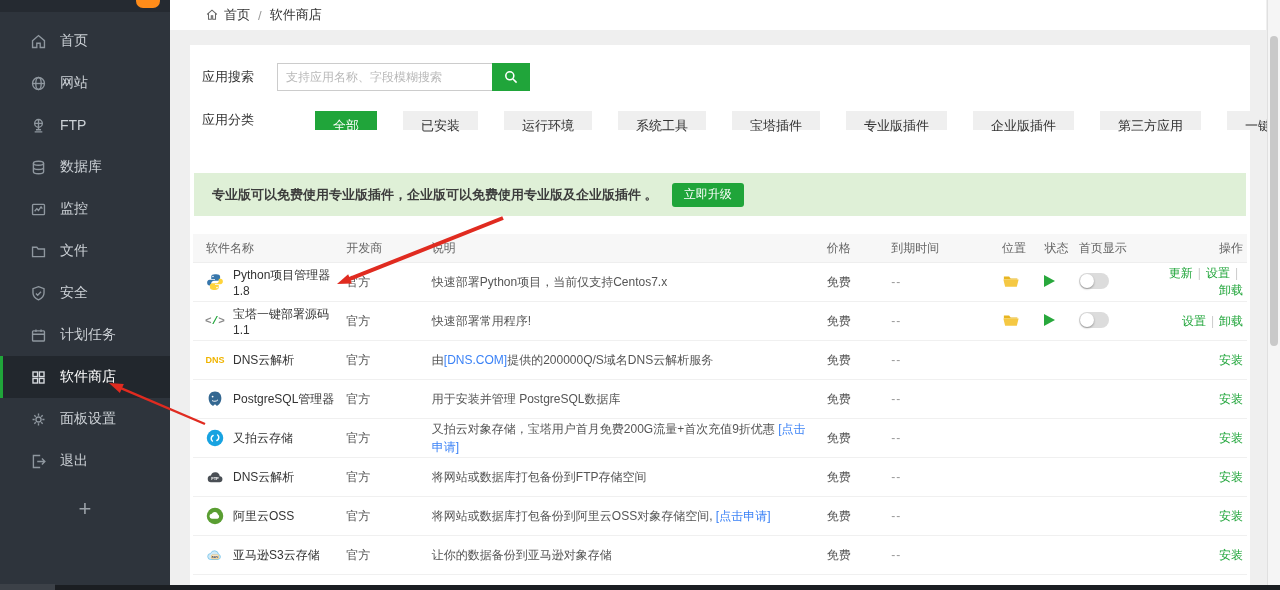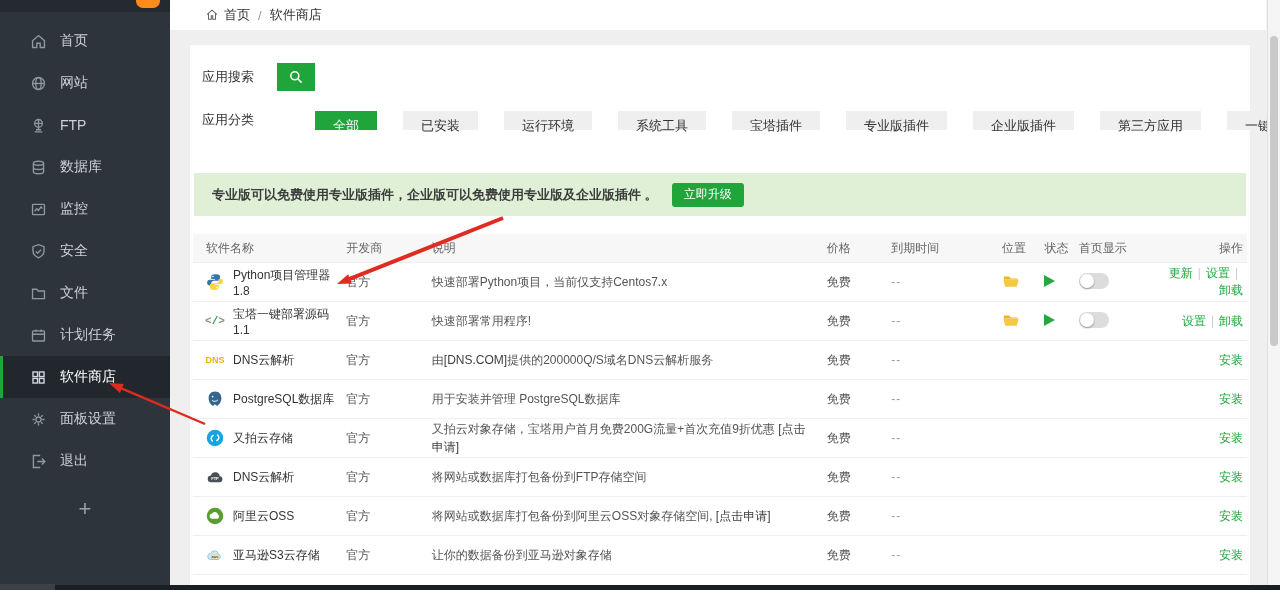--- a/index.html
+++ b/index.html
@@ -53,21 +53,21 @@
   td{padding:0;vertical-align:middle;}
   td:first-child{padding-left:13px;}
   tbody td{border-bottom:1px solid #f0f0f0;height:38px;color:#555;}
   .t-right{text-align:right;padding-right:4px;}
   .app-name{color:#333;display:flex;align-items:center;}
   .app-ic{width:18px;height:18px;margin-right:9px;flex:none;display:inline-flex;align-items:center;justify-content:center;}
   .app-ic svg{width:18px;height:18px;}
   .code-ic{font-family:"Liberation Mono","DejaVu Sans Mono",monospace;font-size:11px;font-weight:bold;color:#8a8a8a;}
   .code-ic b{color:#20a53a;}
   .dns-ic{color:#f0b400;font-weight:bold;font-size:9px;letter-spacing:0;}
-  .g-link{color:#404040;cursor:pointer;}
+  .g-link{color:#3b82f6;cursor:pointer;}
   .expire{color:#999;letter-spacing:1px;}
   .folder-btn{display:inline-block;cursor:pointer;}
   .play-icon{display:inline-block;width:0;height:0;border-left:11px solid #28a83c;
     border-top:6.5px solid transparent;border-bottom:6.5px solid transparent;cursor:pointer;}
   .toggle{display:inline-block;width:30px;height:16px;border-radius:9px;background:#dcdcdc;position:relative;cursor:pointer;}
   .toggle::after{content:"";position:absolute;left:1px;top:1px;width:14px;height:14px;border-radius:50%;
     background:#fff;box-shadow:0 1px 2px rgba(0,0,0,.35);}
   .ops a{color:#20a53a;text-decoration:none;cursor:pointer;margin-top:31px;}
   .ops .sep{color:#ccc;margin:0 5px;}
   .desc-cell{line-height:18px;padding-right:10px;}
@@ -130,33 +130,33 @@
             <svg viewBox="0 0 20 20">
               <rect x="3" y="4" width="14" height="12" rx="1"></rect>
               <path d="M5.5 12l2.5-3 2 2 3-4 1.5 2"></path>
             </svg>
           </span>
           <span>监控</span>
         </div>
         <div class="side-item">
           <span style="display:inline-flex">
             <svg viewBox="0 0 20 20">
+              <path d="M3 5h5l1.6 2H17v9H3z"></path>
+            </svg>
+          </span>
+          <span>文件</span>
+        </div>
+        <div class="side-item">
+          <span style="display:inline-flex">
+            <svg viewBox="0 0 20 20">
               <path d="M10 2l6.5 2.3v5.2c0 4.2-3.2 6.5-6.5 8-3.3-1.5-6.5-3.8-6.5-8V4.3z"></path>
               <path d="M7 10l2 2 4-4"></path>
             </svg>
           </span>
           <span>安全</span>
-        </div>
-        <div class="side-item">
-          <span style="display:inline-flex">
-            <svg viewBox="0 0 20 20">
-              <path d="M3 5h5l1.6 2H17v9H3z"></path>
-            </svg>
-          </span>
-          <span>文件</span>
         </div>
         <div class="side-item">
           <span style="display:inline-flex">
             <svg viewBox="0 0 20 20">
               <rect x="3" y="4.5" width="14" height="12" rx="1"></rect>
               <path d="M3 8.5h14M7 3v3M13 3v3"></path>
             </svg>
           </span>
           <span>计划任务</span>
         </div>
@@ -198,20 +198,21 @@
           <path d="M3 9l7-6 7 6 M5 8v8h4v-5h2v5h4V8"></path>
         </svg>
       <span>首页</span>
       <span class="crumb-sep">/</span>
       <span>软件商店</span>
     </div>
 
     <div class="card">
       <div class="ctl-row">
         <span class="ctl-label">应用搜索</span>
+        <input class="search-input" placeholder="支持应用名称、字段模糊搜索" style="">
         <button class="search-btn">
           <svg viewBox="0 0 20 20">
               <circle cx="8.5" cy="8.5" r="5"></circle>
               <path d="M12.5 12.5L17 17"></path>
             </svg>
         </button>
       </div>
 
       <div class="cat-row">
         <span class="ctl-label">应用分类</span>
@@ -328,21 +329,21 @@
             <tr>
               <td>
                 <span class="app-name">
                   <span class="app-ic">
                     <svg viewBox="0 0 24 24">
                       <path fill="#336791" d="M12 2C6.5 2 3.5 5.8 3.5 10.8c0 5 2.8 9.2 5.8 10.4l2.7-2.2 2.7 2.2c3-1.2 5.8-5.4 5.8-10.4C20.5 5.8 17.5 2 12 2z"></path>
                       <circle cx="8.8" cy="8.8" r="1.2" fill="#fff"></circle>
                       <path stroke="#fff" stroke-width="1.2" fill="none" d="M8 14c1.5 1.5 6.5 1.5 8-1"></path>
                     </svg>
                   </span>
-                  <span>PostgreSQL数据库</span>
+                  <span>PostgreSQL管理器</span>
                 </span>
               </td>
               <td>官方</td>
               <td class="desc-cell"><span class="">用于安装并管理 PostgreSQL数据库</span></td>
               <td>免费</td>
               <td class="expire">--</td>
               <td></td>
               <td></td>
               <td></td>
               <td class="t-right ops"><a>安装</a></td>

